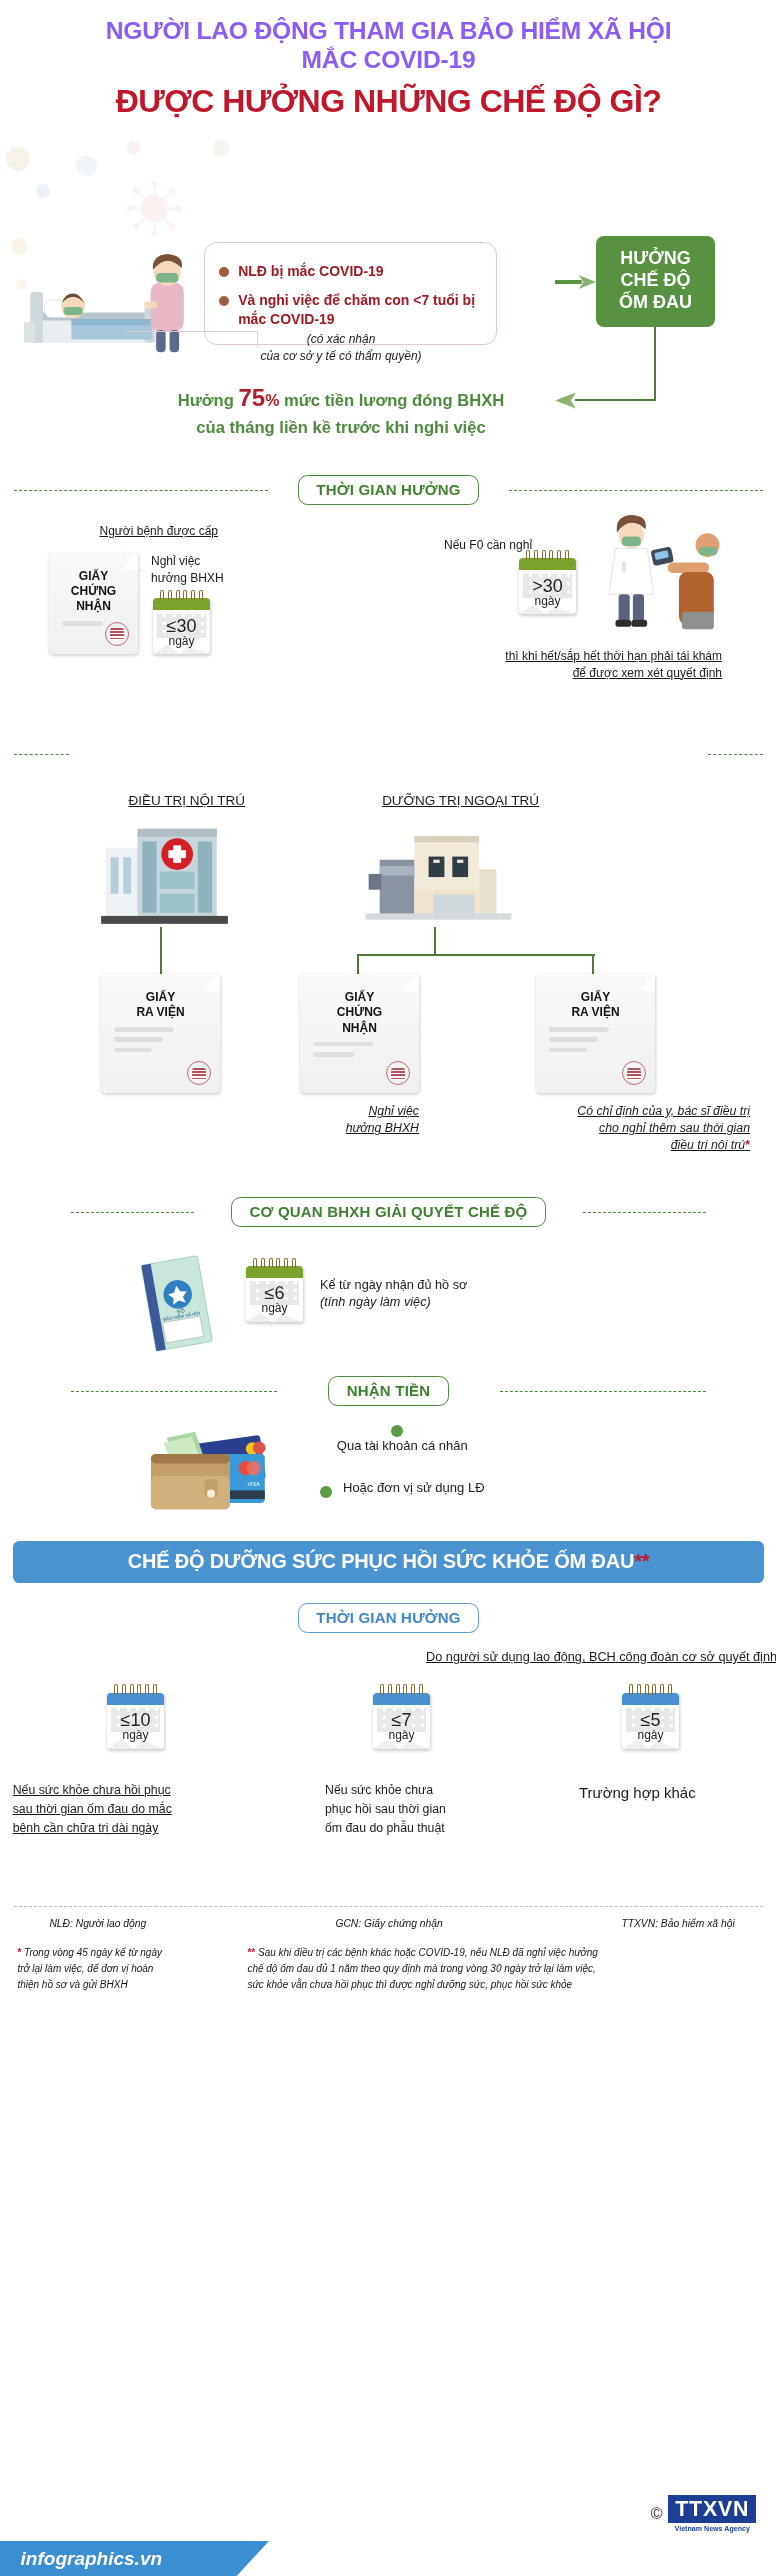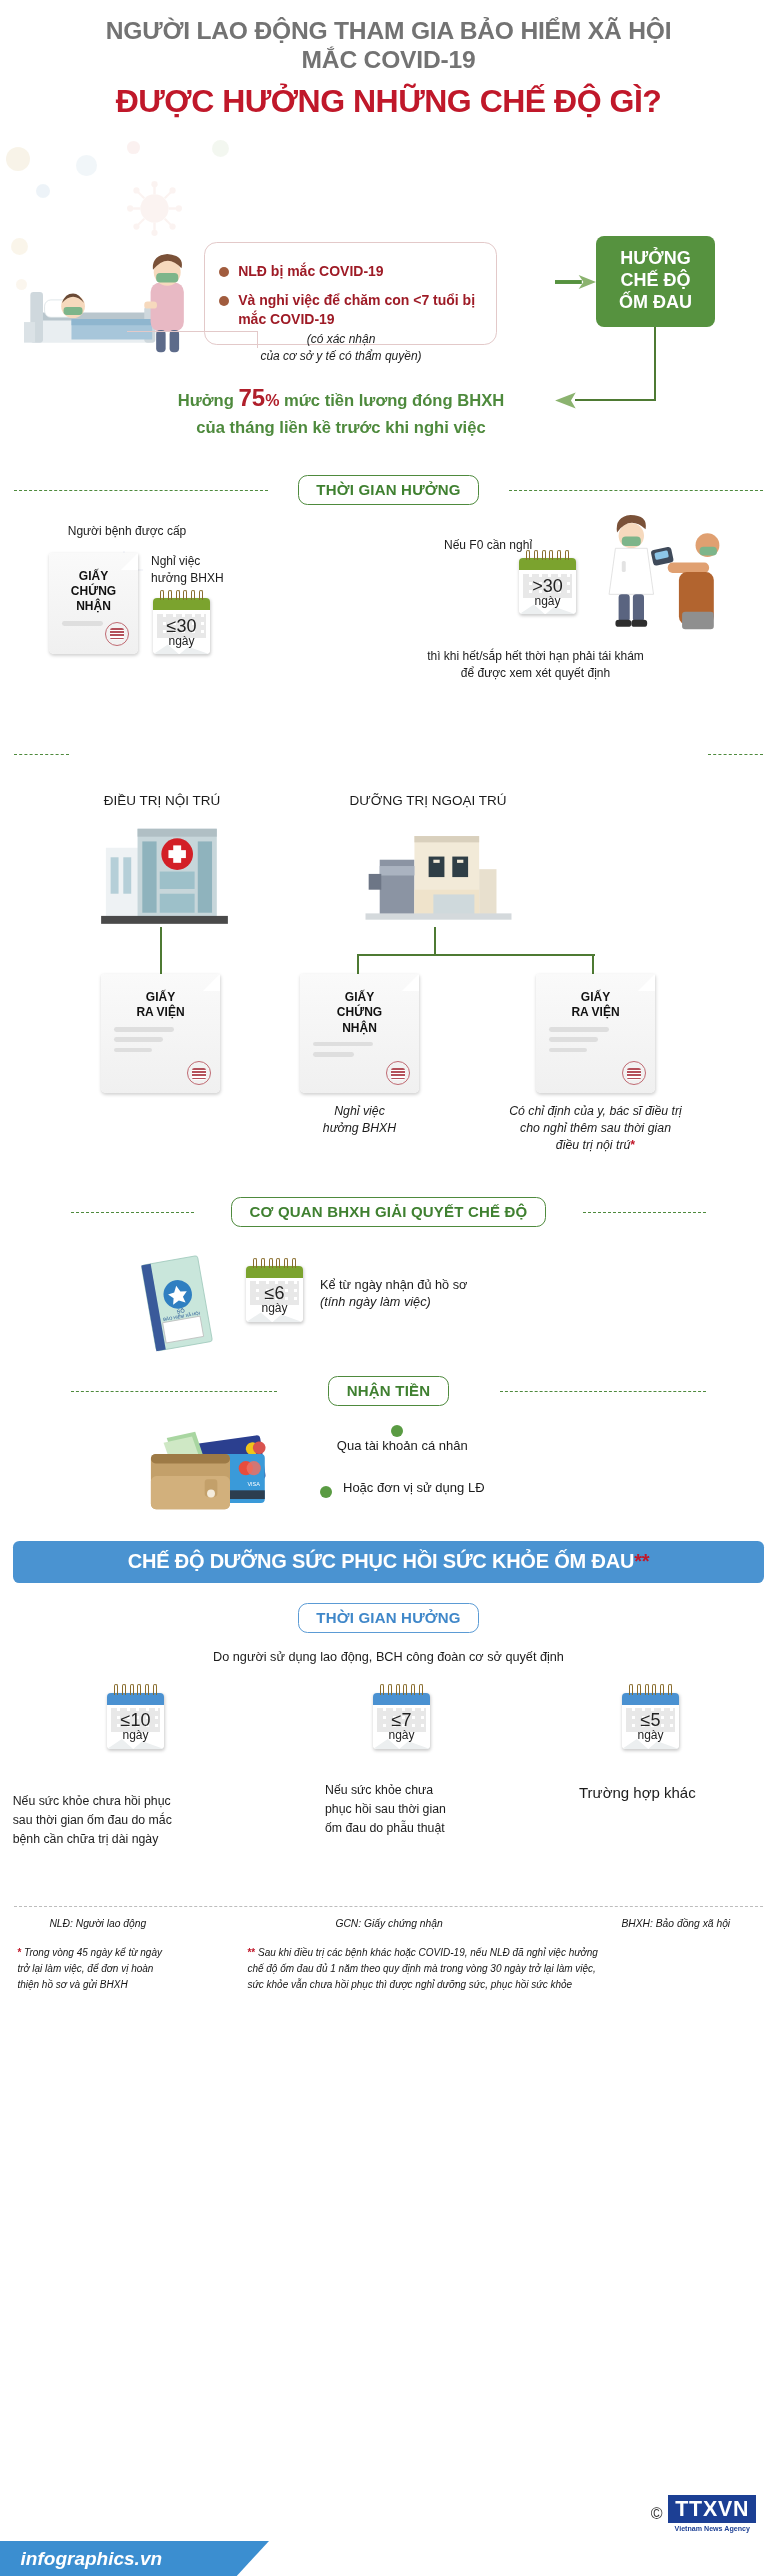--- a/index.html
+++ b/index.html
@@ -13,21 +13,21 @@
   }
   .page { position: relative; width: 777px; height: 2576px; background:#fff; }
 
   
   .blob { position:absolute; border-radius:50%; opacity:.55; }
   .virus { position:absolute; opacity:.35; }
 
   
   .header { padding-top: 16px; text-align:center; position:relative; z-index:4;}
   .title-1 {
-    color:#737373; font-weight:bold; font-size:24.6px; line-height:1.18;
+    color:#8b5cf6; font-weight:bold; font-size:24.6px; line-height:1.18;
     letter-spacing:-0.2px; font-family:"Liberation Sans", sans-serif;
   }
   .title-2 {
     color:#c0182a; font-weight:bold; font-size:32px; line-height:1.1;
     margin-top:9.5px; letter-spacing:-0.5px;
   }
 
   
   .sec1 { position:relative; height: 341px; }
   .callout {
@@ -68,21 +68,21 @@
     position:absolute; top:50%; height:0; border-top:1.6px dashed #4e8a3d;
   }
   .pill {
     border:1.6px solid #4e8a3d; border-radius:9.5px; background:#fff;
     padding:5.5px 17.4px; color:#3f8030; font-weight:bold; font-size:15px;
     letter-spacing:0.2px; position:relative; z-index:3; text-align:center;
   }
   .pill.blue { border-color:#5b9bd5; color:#3f87c9; }
 
   
-  .center { text-align:center; }
+  .center { text-align:right;text-decoration:underline; }
   .txt { font-size:12px; color:#1b1b1b; line-height:1.4; }
   .txt-it { font-style:italic; }
 
   
   .paper {
     position:relative; background:linear-gradient(180deg,#fafafa,#f0f0f0);
     border-radius:3.2px 3.2px 4.8px 4.8px; box-shadow:0.8px 1.6px 3.2px rgba(0,0,0,.17);
   }
   .paper:before{
     content:""; position:absolute; right:0; top:0; border-style:solid;
@@ -605,21 +605,21 @@
         <div class="body">
           <div class="top"></div>
           <div class="face">
             <div class="grid"></div>
             <div class="mtn"></div>
             <div class="num">≤10</div>
             <div class="unit">ngày</div>
           </div>
         </div>
       </div>
-      <div class="txt" style="position:absolute;left:12.7px;top:108px;width:238px;font-size:12.3px;line-height:1.55;">
+      <div class="txt" style="position:absolute;left:12.7px;top:97px;width:238px;font-size:12.3px;line-height:1.55;text-decoration:underline;">
         <div>Nếu sức khỏe chưa hồi phục</div>
         <div>sau thời gian ốm đau do mắc</div>
         <div>bệnh cần chữa trị dài ngày</div>
       </div>
 
       <div class="cal blue" style="position:absolute;left:373px;top:0;">
         <div class="rings">
           <div class="ring"></div>
             <div class="ring"></div>
           <div class="ring"></div>
@@ -666,21 +666,21 @@
         <div>Trường hợp khác</div>
       </div>
     </div>
   </div>
 
   <div class="foot-rule"></div>
   <div class="foot">
     <div class="foot-abbr" style="font-size:10.3px;">
       <div style="width:254px;">NLĐ: Người lao động</div>
       <div style="width:254px;">GCN: Giấy chứng nhận</div>
-      <div>BHXH: Bảo đồng xã hội</div>
+      <div>TTXVN: Bảo hiểm xã hội</div>
     </div>
 
     <div style="display:flex;margin-top:16px;font-size:10px;line-height:1.6;">
       <div style="width:230px;">
         <div>
           <span class="star">*</span>
           <span>Trong vòng 45 ngày kể từ ngày</span>
         </div>
         <div>trở lại làm việc, để đơn vị hoàn</div>
         <div>thiện hồ sơ và gửi BHXH</div>

